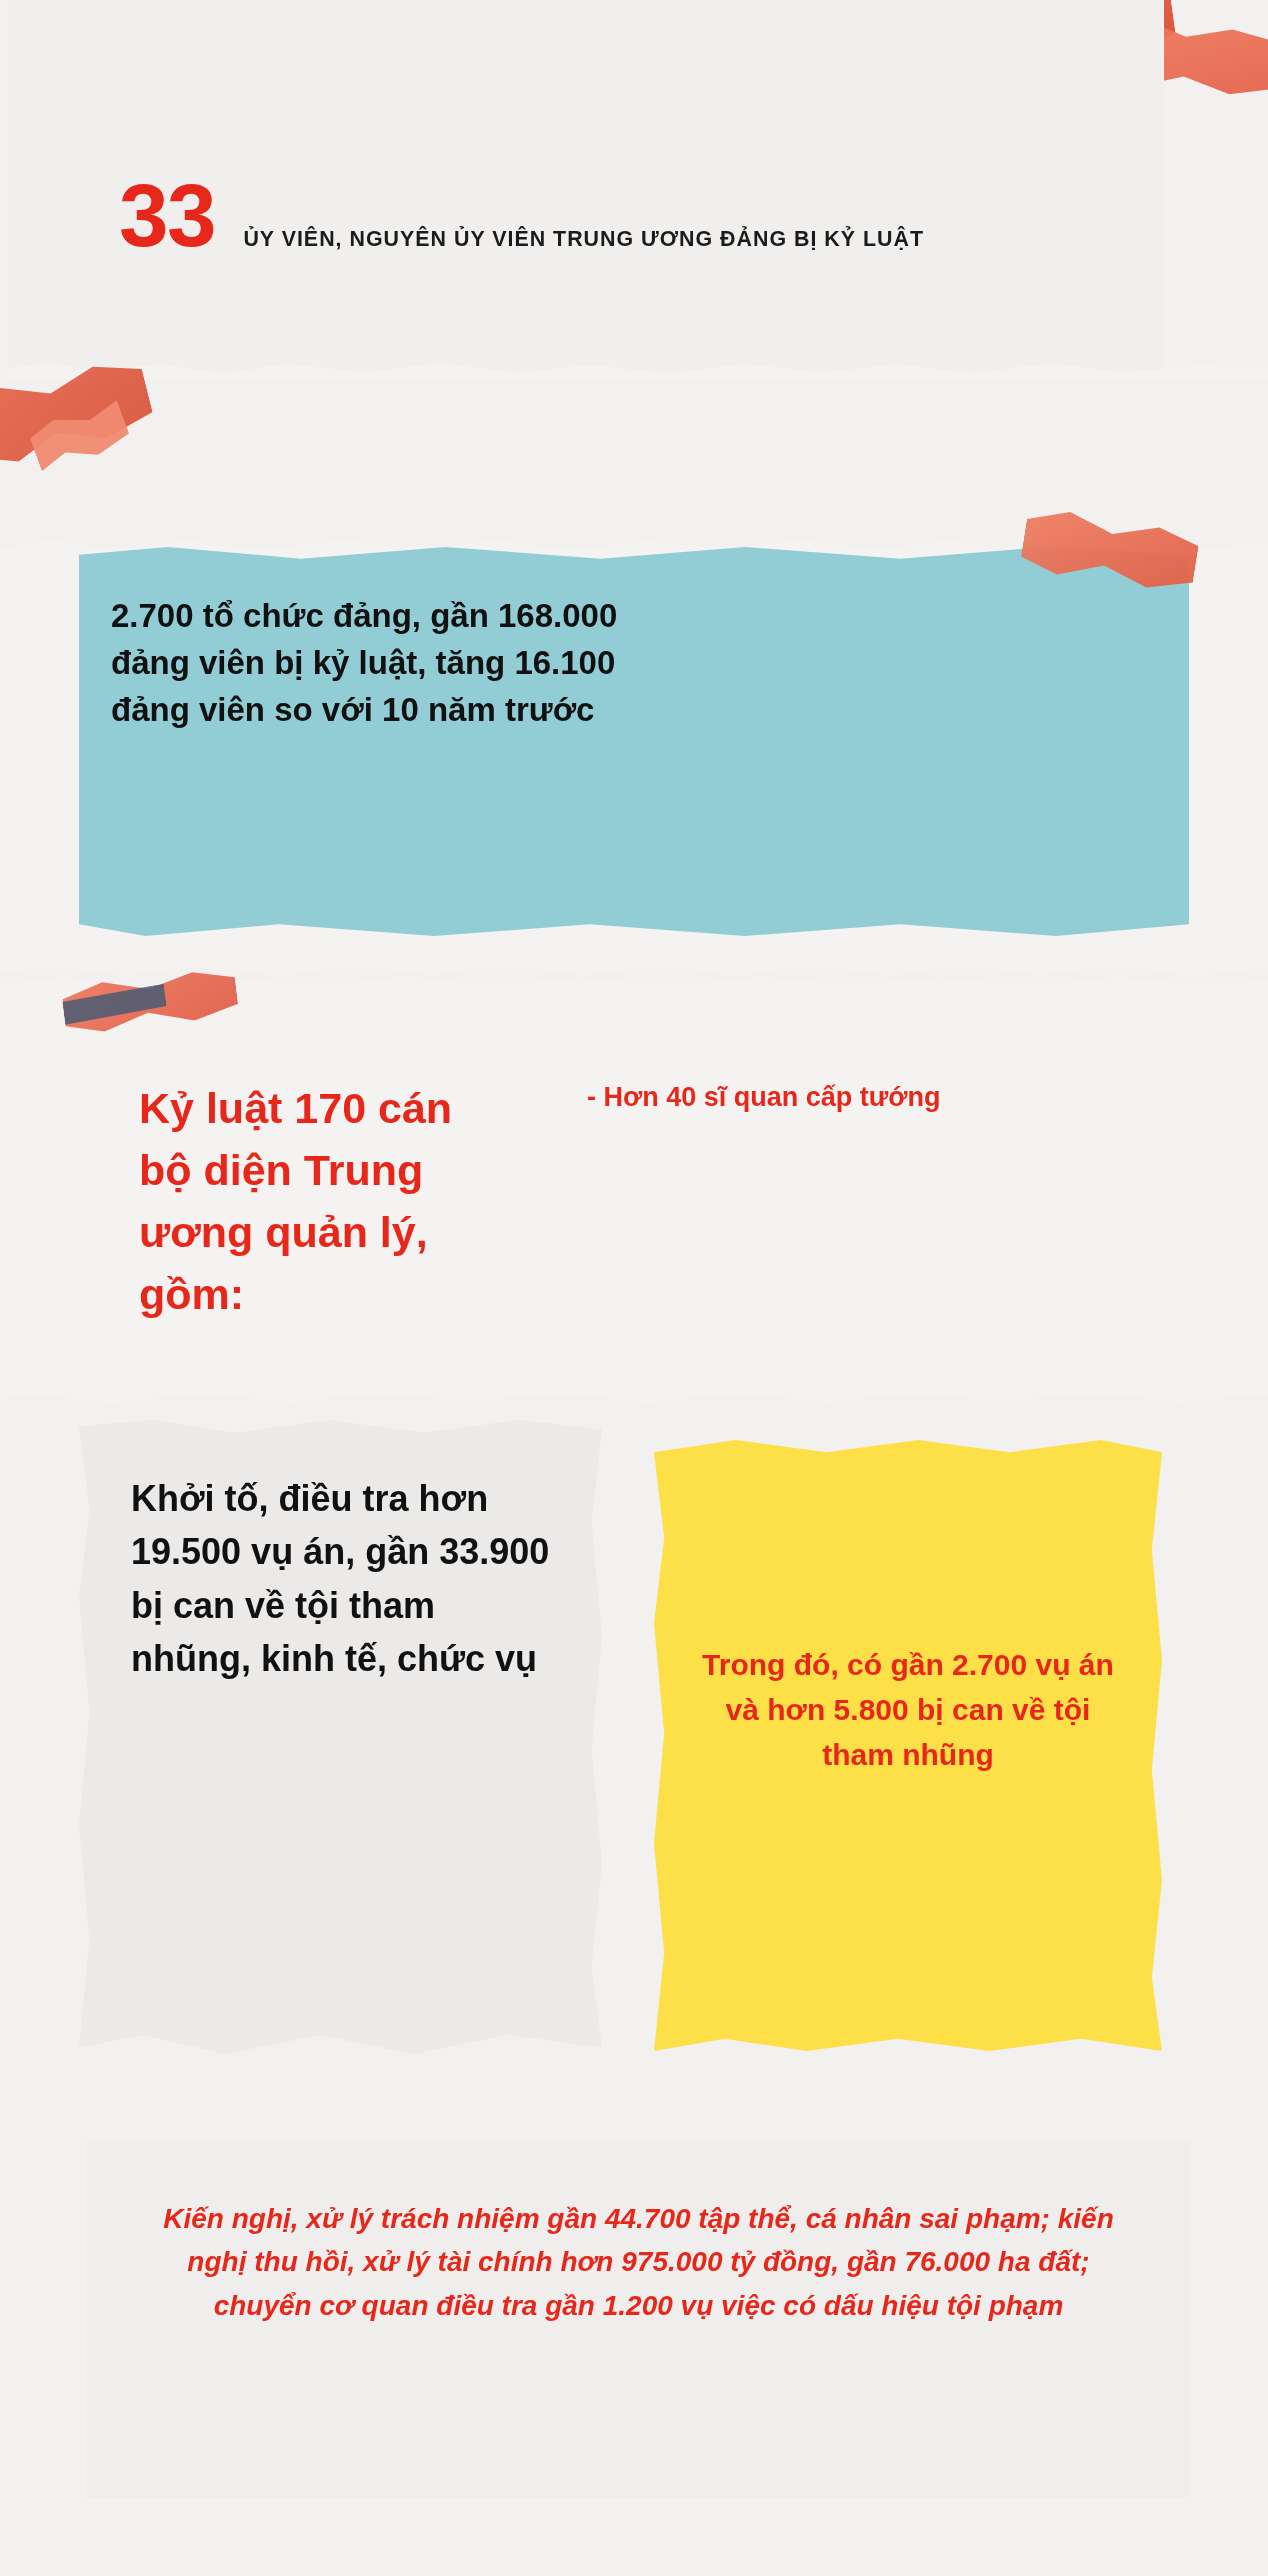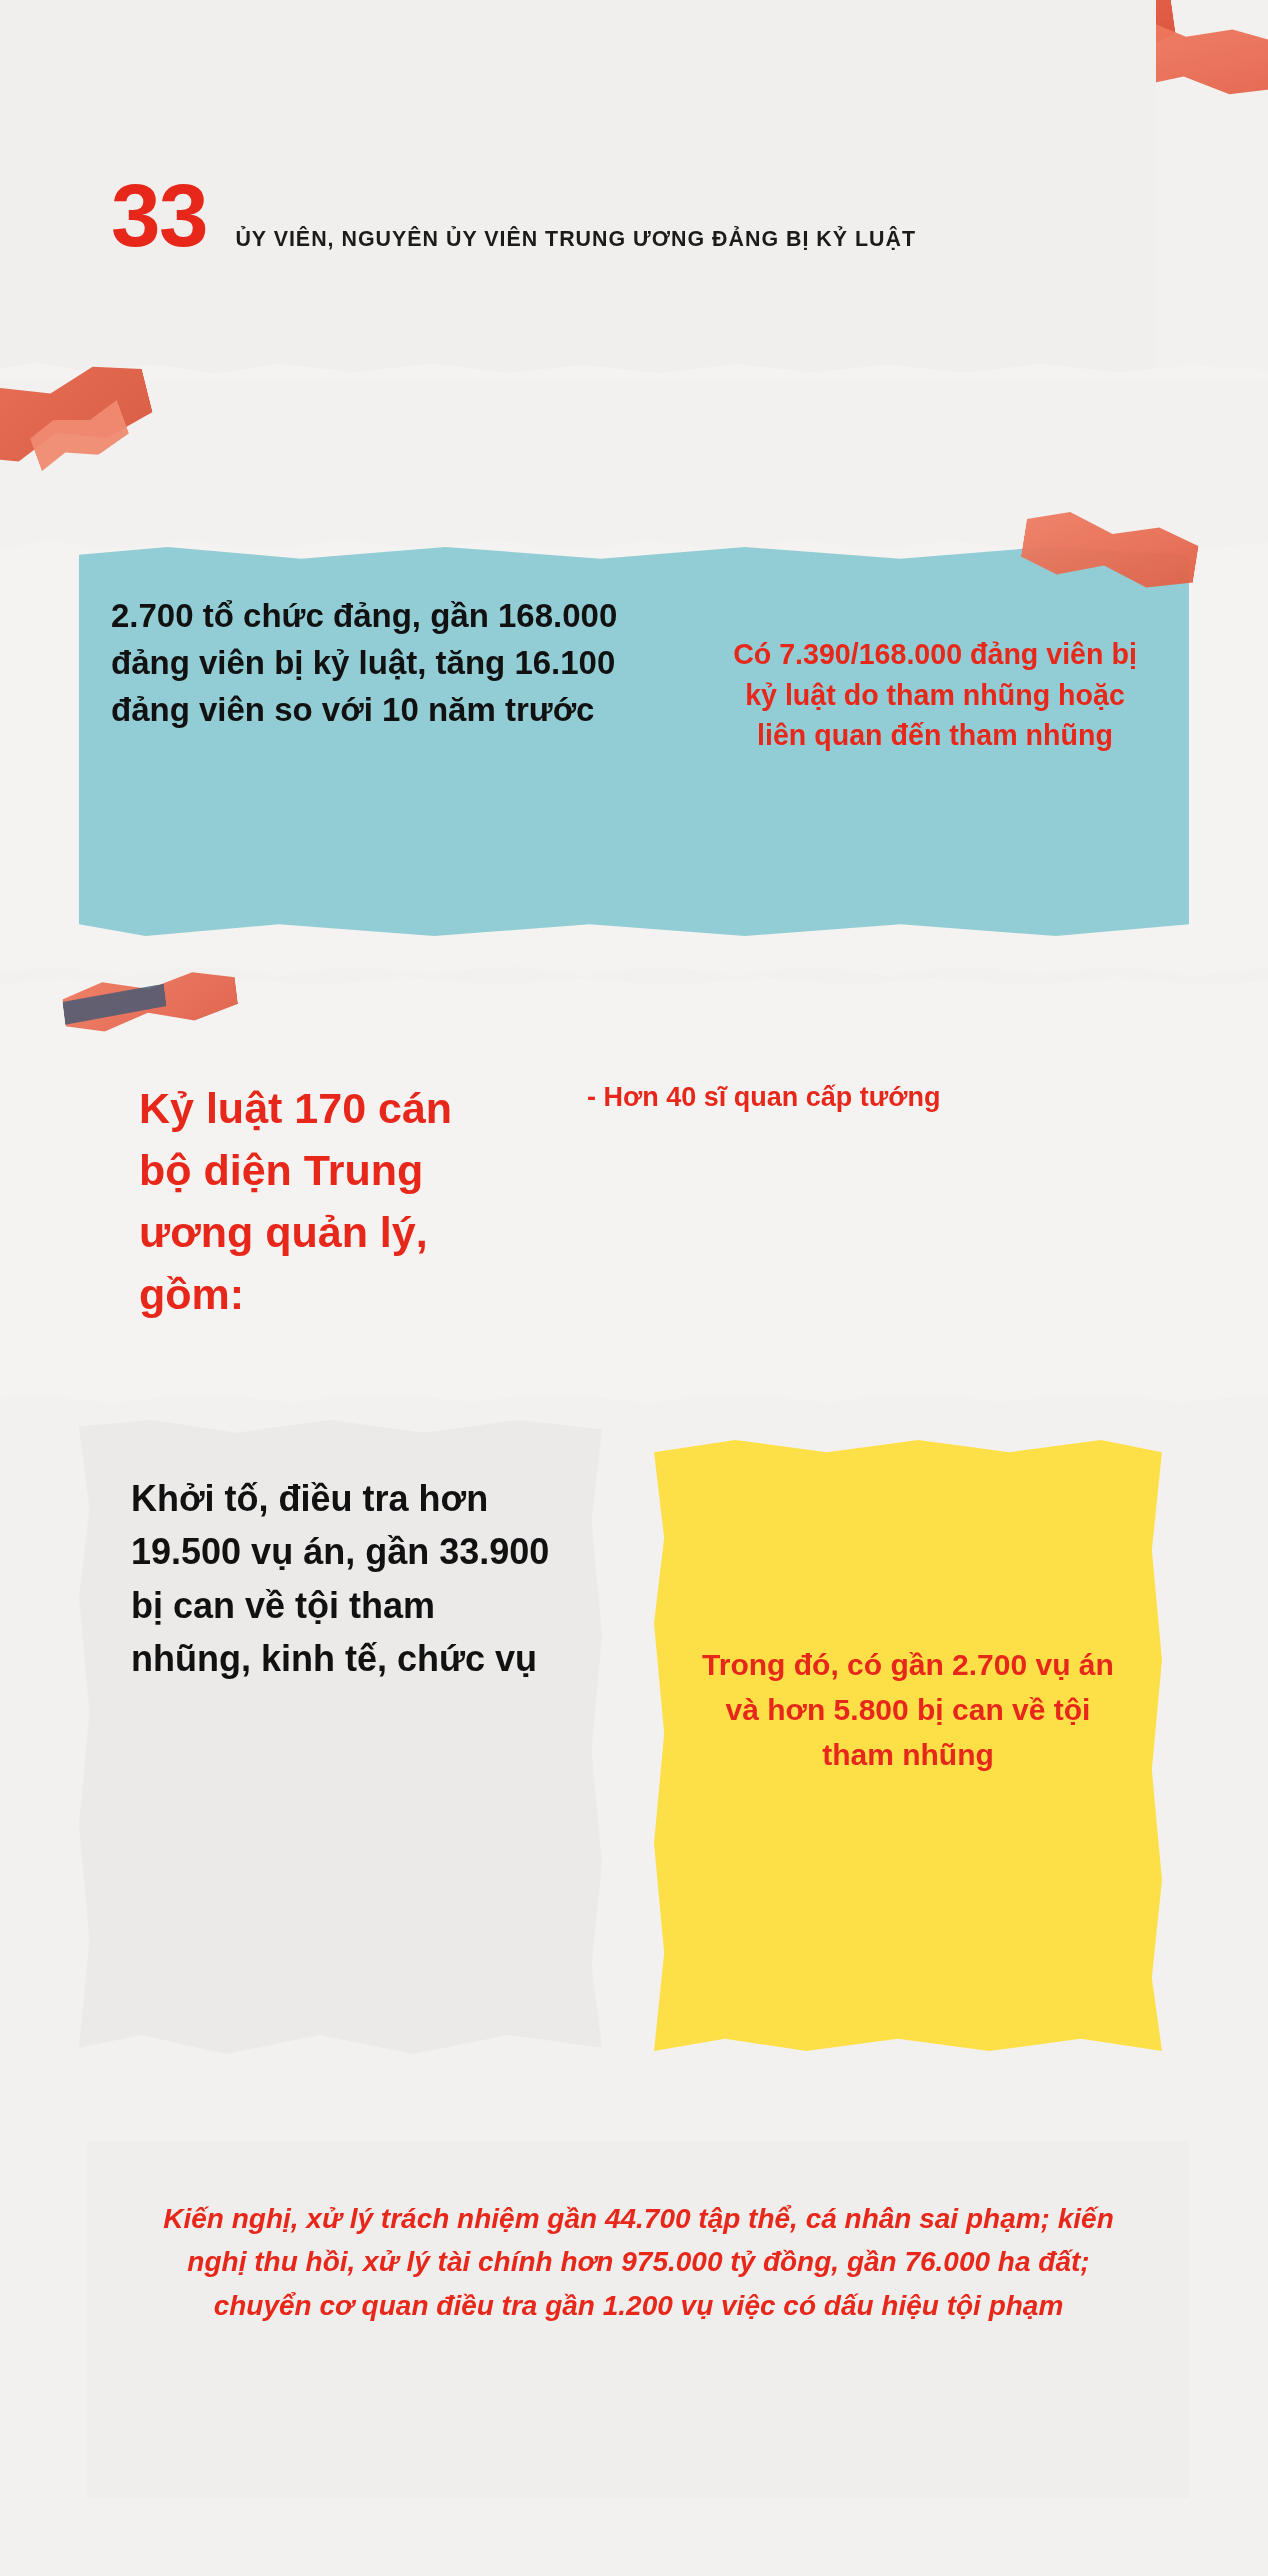--- a/index.html
+++ b/index.html
@@ -11,21 +11,21 @@
     height: 2576px;
     background: #f2f1ef;
     font-family: "Liberation Sans", sans-serif;
     position: relative;
     overflow: hidden;
   }
 
   
   .band {
     position: absolute;
-    left: 0;
+    left: 8px;
     width: 1156px;
   }
 
   
   #top-band {
     top: 0;
     height: 373px;
     background: #f0efed;
   }
   #top-band::after {
@@ -325,21 +325,20 @@
     <div class="headline-text">ỦY VIÊN, NGUYÊN ỦY VIÊN TRUNG ƯƠNG ĐẢNG BỊ KỶ LUẬT</div>
   </div>
 </div>
 
 <div class="tape" id="tape-left"></div>
 <div class="tape" id="tape-left2"></div>
 
 <div class="band" id="sec1">
   <div class="teal-box">
     <div class="teal-left">2.700 tổ chức đảng, gần 168.000 đảng viên bị kỷ luật, tăng 16.100 đảng viên so với 10 năm trước</div>
-    <div class="teal-right">Có 7.390/168.000 đảng viên bị kỷ luật do tham nhũng hoặc liên quan đến tham nhũng</div>
   </div>
 </div>
 
 <div class="tape" id="tape-midright"></div>
 
 <div class="band" id="sec2">
   <div class="sec2-left">Kỷ luật 170 cán bộ diện Trung ương quản lý, gồm:</div>
   <div class="sec2-right">
     <div class="bullet-item">- Hơn 40 sĩ quan cấp tướng</div>
   </div>

